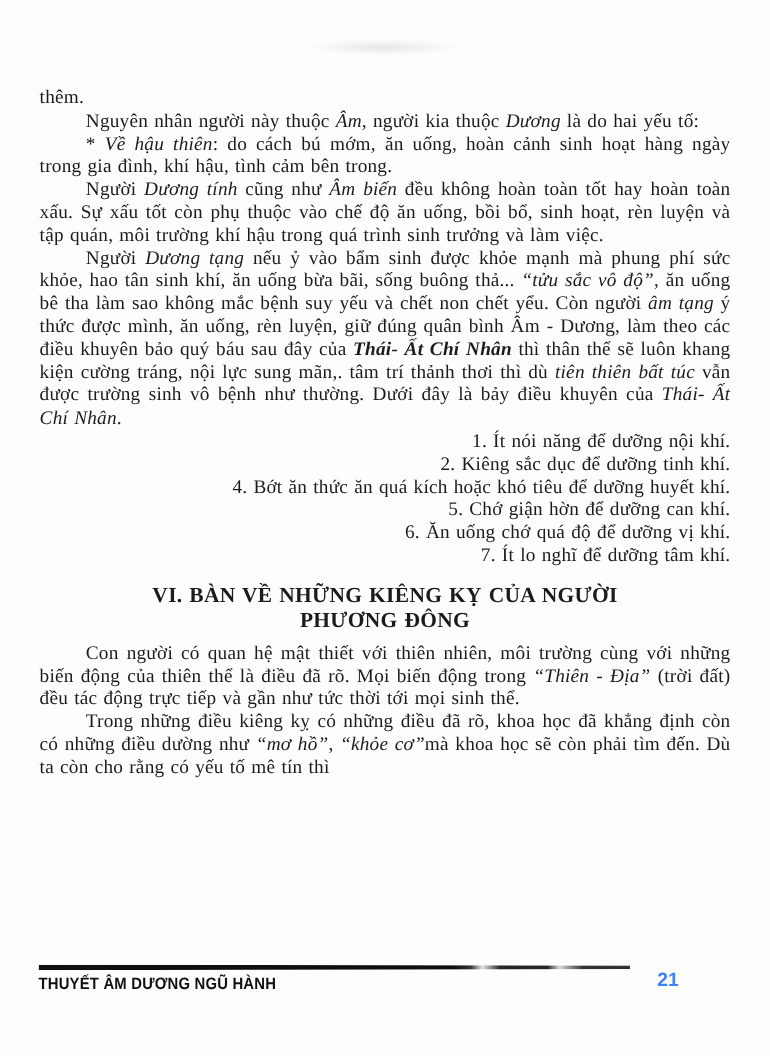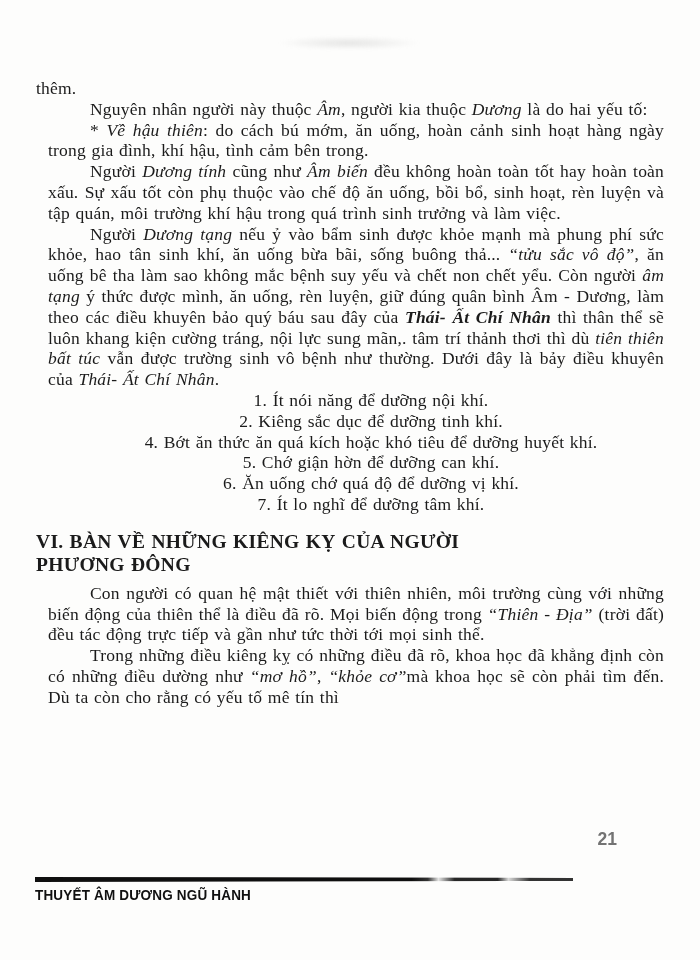--- a/index.html
+++ b/index.html
@@ -30,27 +30,28 @@
     left: 36px;
     top: 78px;
     width: 628px;
     font-size: 17.5px;
     line-height: 20.8px;
     letter-spacing: 0.2px;
     word-spacing: 1px;
     text-align: justify;
   }
   .body-text p { margin: 0; }
-  .para.indent { text-indent: 42px; margin-left: 12px; }
-  .list-item { text-indent: 42px; text-align: center; }
+  .para.indent { text-indent: 42px; }
+  .list-item { text-indent: 42px; text-align: right; }
   .i  { font-style: italic; }
   .b  { font-weight: 700; }
   .bi { font-weight: 700; font-style: italic; }
   .heading {
     margin: 15px 0 7px 0;
+    text-align: center;
     font-size: 19.5px;
     line-height: 23px;
     font-weight: 700;
     letter-spacing: 0.3px;
     text-indent: 0;
   }
   .footer-rule {
     position: absolute;
     left: 35px;
     top: 877px;
@@ -73,25 +74,25 @@
     font-size: 15px;
     letter-spacing: 0.2px;
     color: #101010;
     transform: scaleX(0.9);
     transform-origin: left center;
     white-space: nowrap;
   }
   .page-number {
     position: absolute;
     right: 83px;
-    top: 829px;
+    top: 880px;
     font-family: "Liberation Sans", sans-serif;
     font-weight: 700;
     font-size: 17.5px;
-    color: #737373;
+    color: #3b82f6;
   }
 </style>
 </head>
 <body>
 
 <div class="page">
   <div class="scan-smudge"></div>
 
   <div class="body-text">
     <div>

